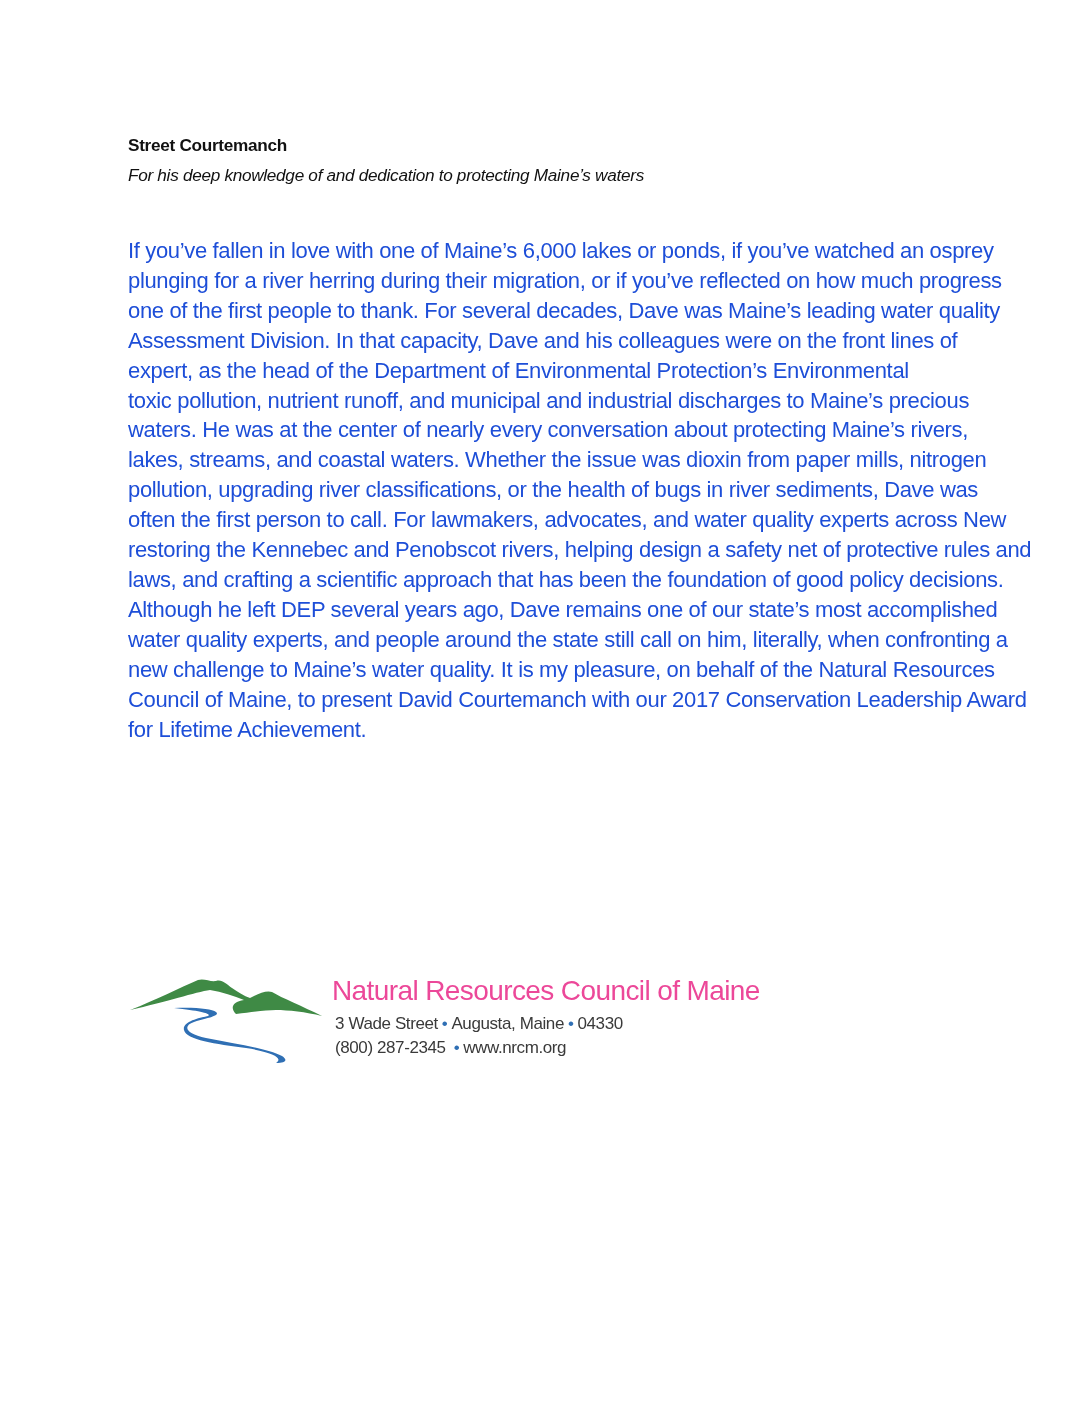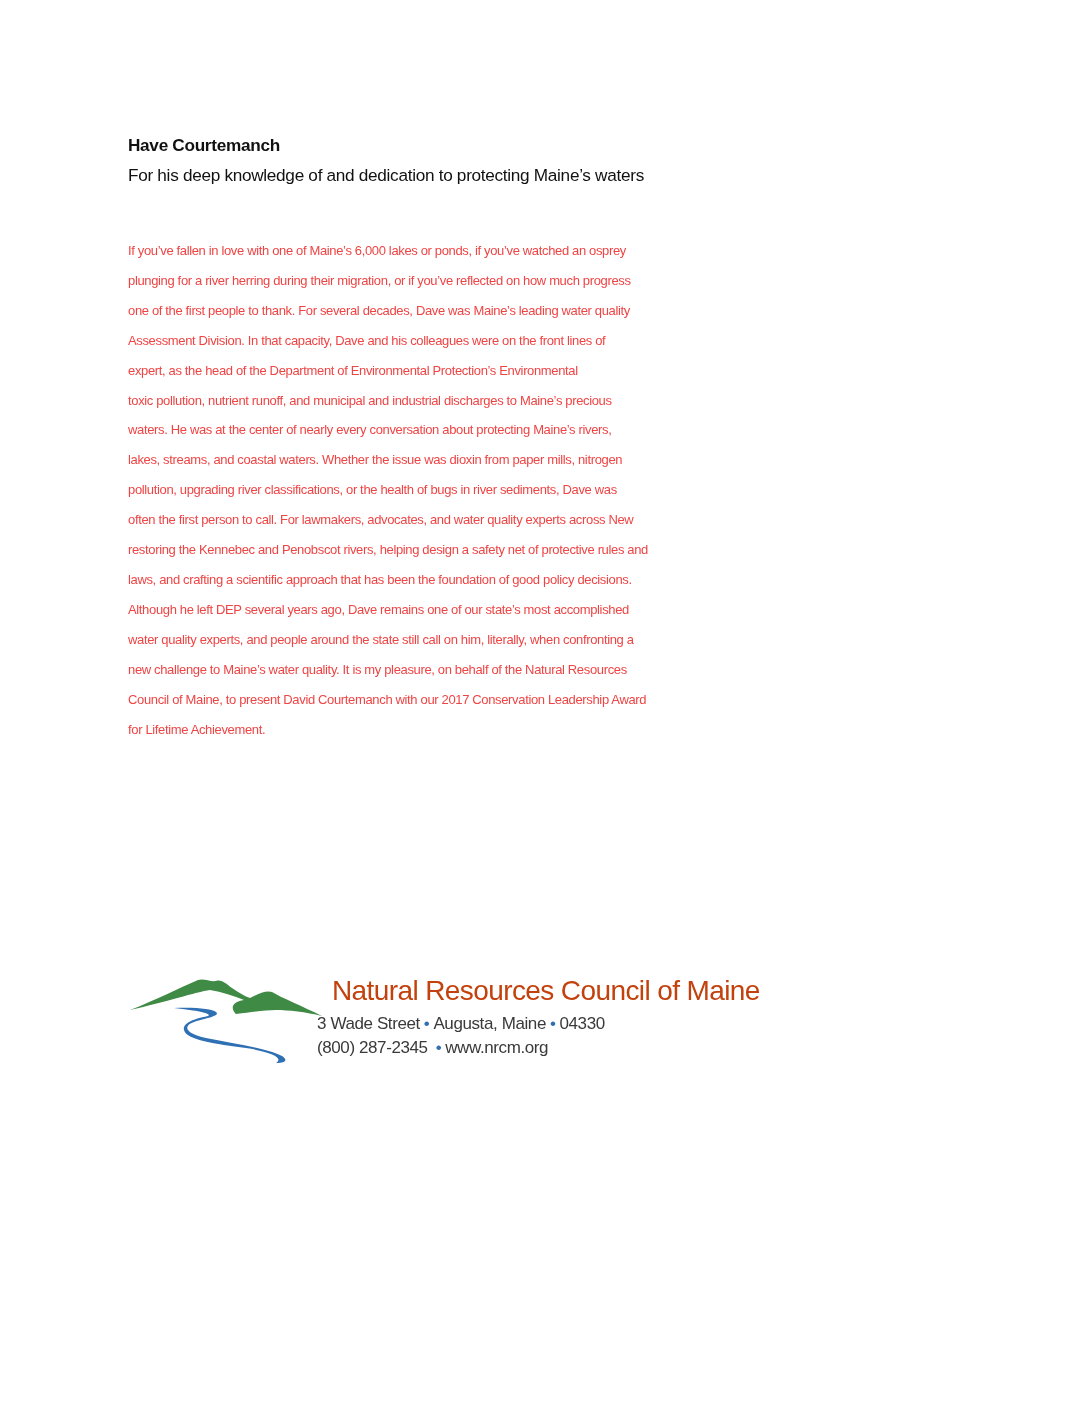--- a/index.html
+++ b/index.html
@@ -1,38 +1,38 @@
 <!DOCTYPE html>
 <html><head>
 <meta charset="utf-8">
 <style>
   html, body { margin: 0; padding: 0; background: #ffffff; }
   body { width: 1088px; height: 1408px; position: relative; overflow: hidden; }
   .page { position: absolute; left: 0; top: 0; width: 1088px; height: 1408px; background: #fff; }
   .header { position: absolute; left: 128px; top: 130px; width: 840px; }
   .hline { font-family: "Liberation Sans", sans-serif; font-size: 17.2px; line-height: 30px; color: #111; white-space: nowrap; letter-spacing: -0.3px; }
   .bold { font-weight: bold; }
-  .ital { }
+  .ital { font-style: italic; }
   .body { position: absolute; left: 128px; top: 236px; width: 840px; }
-  .bline { font-family: "Liberation Sans", sans-serif; font-size: 13px; line-height: 29.9px; color: #ef4444; white-space: nowrap; letter-spacing: -0.35px; }
+  .bline { font-family: "Liberation Sans", sans-serif; font-size: 22px; line-height: 29.9px; color: #1d4ed8; white-space: nowrap; letter-spacing: -0.35px; }
   .logo { position: absolute; left: 126px; top: 972px; width: 720px; height: 100px; }
   .logo-mark { position: absolute; left: 0; top: 0; width: 200px; height: 92px; }
-  .org-name { position: absolute; left: 206px; top: 3px; font-family: "Liberation Sans", sans-serif; font-size: 28px; color: #c2410c; white-space: nowrap; letter-spacing: -0.6px; }
-  .org-line { position: absolute; left: 191px; font-family: "Liberation Sans", sans-serif; font-size: 17px; color: #3a3a3a; white-space: nowrap; letter-spacing: -0.4px; }
+  .org-name { position: absolute; left: 206px; top: 3px; font-family: "Liberation Sans", sans-serif; font-size: 28px; color: #ec4899; white-space: nowrap; letter-spacing: -0.6px; }
+  .org-line { position: absolute; left: 209px; font-family: "Liberation Sans", sans-serif; font-size: 17px; color: #3a3a3a; white-space: nowrap; letter-spacing: -0.4px; }
   .org-addr { top: 42px; }
   .org-contact { top: 66px; }
   .dot { color: #2f6fb4; padding: 0 4px; }
 </style>
 </head>
 <body>
 
 <div class="page">
 
   <div class="header">
-    <div class="hline bold">Have Courtemanch</div>
+    <div class="hline bold">Street Courtemanch</div>
     <div class="hline ital">For his deep knowledge of and dedication to protecting Maine’s waters</div>
   </div>
 
   <div class="body">
     <div class="bline">If you’ve fallen in love with one of Maine’s 6,000 lakes or ponds, if you’ve watched an osprey</div>
     <div class="bline">plunging for a river herring during their migration, or if you’ve reflected on how much progress</div>
     <div class="bline">one of the first people to thank. For several decades, Dave was Maine’s leading water quality</div>
     <div class="bline">Assessment Division. In that capacity, Dave and his colleagues were on the front lines of</div>
     <div class="bline">expert, as the head of the Department of Environmental Protection’s Environmental</div>
     <div class="bline">toxic pollution, nutrient runoff, and municipal and industrial discharges to Maine’s precious</div>

